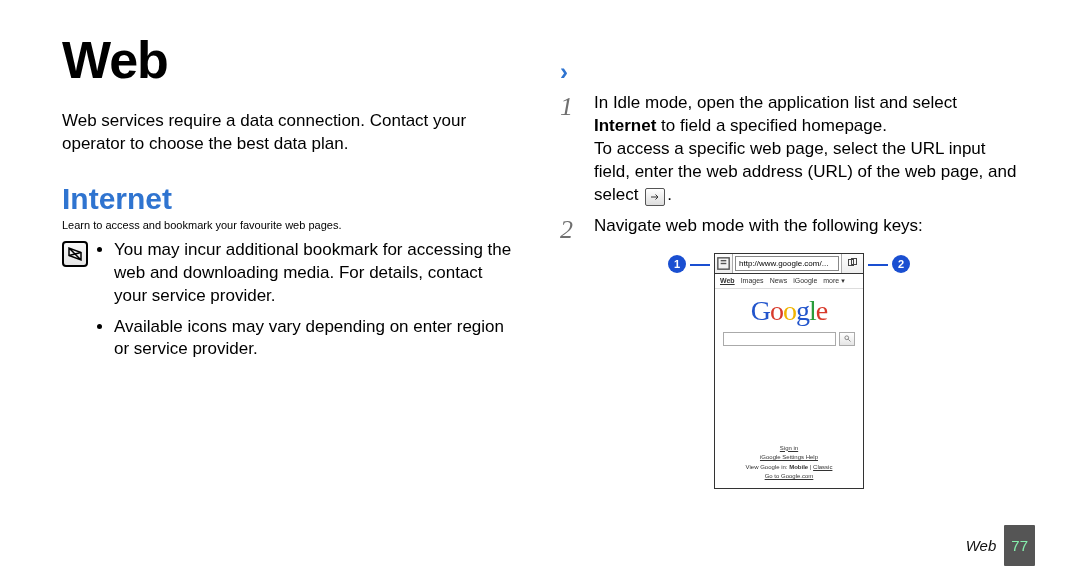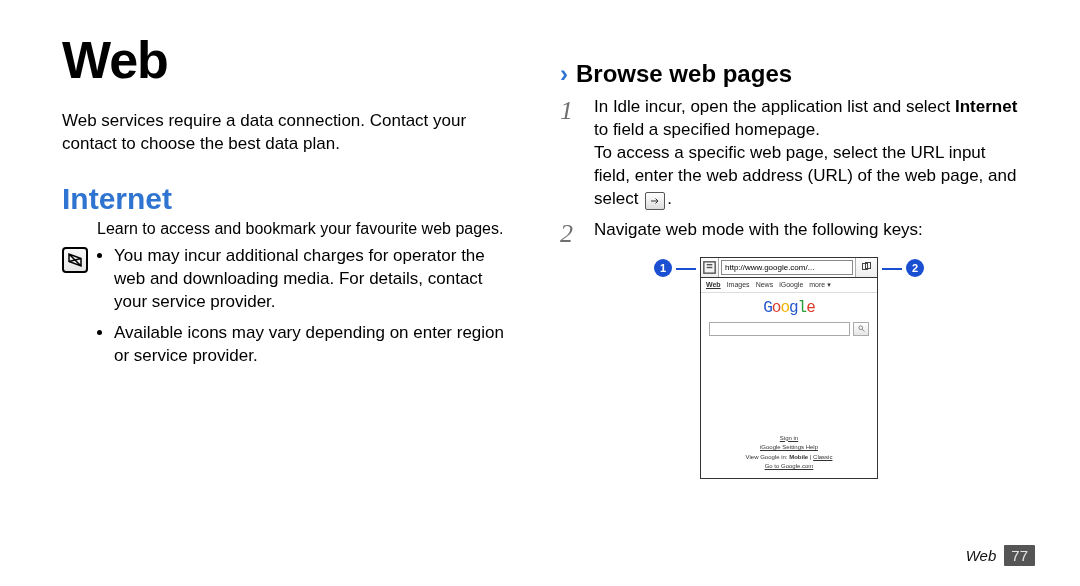--- a/index.html
+++ b/index.html
@@ -33,24 +33,23 @@
     line-height: 1.35;
     margin-bottom: 26px;
   }
   .section-title {
     color: #2f74d0;
     font-size: 30px;
     font-weight: 700;
     margin-bottom: 2px;
   }
   .section-desc {
-    font-size: 16px;
+    font-size: 11px;
     line-height: 1.35;
     margin-bottom: 6px;
-    margin-left: 35px;
   }
   .note-block {
     display: flex;
     gap: 10px;
     align-items: flex-start;
     margin-top: 4px;
   }
   .note-icon {
     width: 26px;
     height: 26px;
@@ -146,21 +145,21 @@
     margin-top: 2px;
   }
   .callout-line {
     height: 2px;
     width: 20px;
     background: #1a4fd1;
     margin-top: 11px;
     flex: 0 0 auto;
   }
   .phone {
-    width: 178px;
+    width: 150px;
     border: 1px solid #333;
     background: #fff;
     display: flex;
     flex-direction: column;
     font-size: 9px;
     position: relative;
     justify-content: space-between;
   }
   .phone-top {
     display: flex;
@@ -203,22 +202,22 @@
     border-bottom: 1px solid #ddd;
   }
   .phone-nav span:first-child { text-decoration: underline; font-weight: 700; }
   .phone-nav span { color: #333; }
   .logo-row {
     display: flex;
     justify-content: center;
     padding: 6px 0 2px 0;
   }
   .google-logo {
-    font-family: Liberation Mono, monospace;
-    font-size: 16px;
+    font-family: Liberation Serif, serif;
+    font-size: 28px;
     letter-spacing: -1px;
   }
   .g-b { color:#2255cc; } .g-r { color:#d83a2b; } .g-y { color:#f0b400; } .g-g { color:#2a9c3a; }
   .search-row {
     display: flex;
     padding: 3px 8px 6px 8px;
     gap: 3px;
   }
   .search-field {
     flex: 1;
@@ -254,64 +253,63 @@
     align-items: center;
     gap: 8px;
   }
   .footer-label {
     font-style: italic;
     font-size: 15px;
     color: #111;
   }
   .page-num {
     background: #555;
-    color: #e5e5e5;
+    color: #86efac;
     font-size: 15px;
-    padding: 2px 7px;
+    padding: 12px 7px;
     border-radius: 1px;
     text-align: center;
   }
 </style>
 </head>
 <body>
 
 <div class="page">
 
   <div class="col">
     <div class="page-title">Web</div>
-    <p class="intro">Web services require a data connection. Contact your contact to choose the best data plan.</p>
+    <p class="intro">Web services require a data connection. Contact your operator to choose the best data plan.</p>
 
     <div class="section-title">Internet</div>
     <p class="section-desc">Learn to access and bookmark your favourite web pages.</p>
 
     <div class="note-block">
       <div class="note-icon">
         <svg viewBox="0 0 24 24">
             <path d="M4 4 L20 20 M4 4 L4 14 L20 20 L20 10 Z" fill="none" stroke="#000" stroke-width="2"></path>
             <line x1="4" y1="14" x2="20" y2="10" stroke="#000" stroke-width="2"></line>
           </svg>
       </div>
       <ul class="note-list">
-        <li>You may incur additional charges for operator the web and downloading media. For details, contact your service provider.</li>
+        <li>You may incur additional bookmark for accessing the web and downloading media. For details, contact your service provider.</li>
         <li>Available icons may vary depending on enter region or service provider.</li>
       </ul>
     </div>
   </div>
 
   <div class="col">
     <div class="sub-heading-row">
       <span class="chev">›</span>
-      <span class="sub-heading">Browse web pages</span>
     </div>
 
     <div class="steps">
       <div class="step">
         <div class="step-num">1</div>
         <div class="step-body">
-          <span>In Idle incur, open the application list and select </span><span class="strong">Internet</span><span> to field a specified homepage.</span>
+          <span>In Idle mode, open the application list and select </span><span class="strong">Internet</span><span> to field a specified homepage.</span>
           <br>
           <span>To access a specific web page, select the URL input field, enter the web address (URL) of the web page, and select </span><span class="inline-btn">
               <svg viewBox="0 0 24 24">
                 <path d="M4 12 H18 M13 7 L18 12 L13 17" fill="none" stroke="#333" stroke-width="2"></path>
               </svg>
             </span><span>.</span>
         </div>
       </div>
 
       <div class="step">

